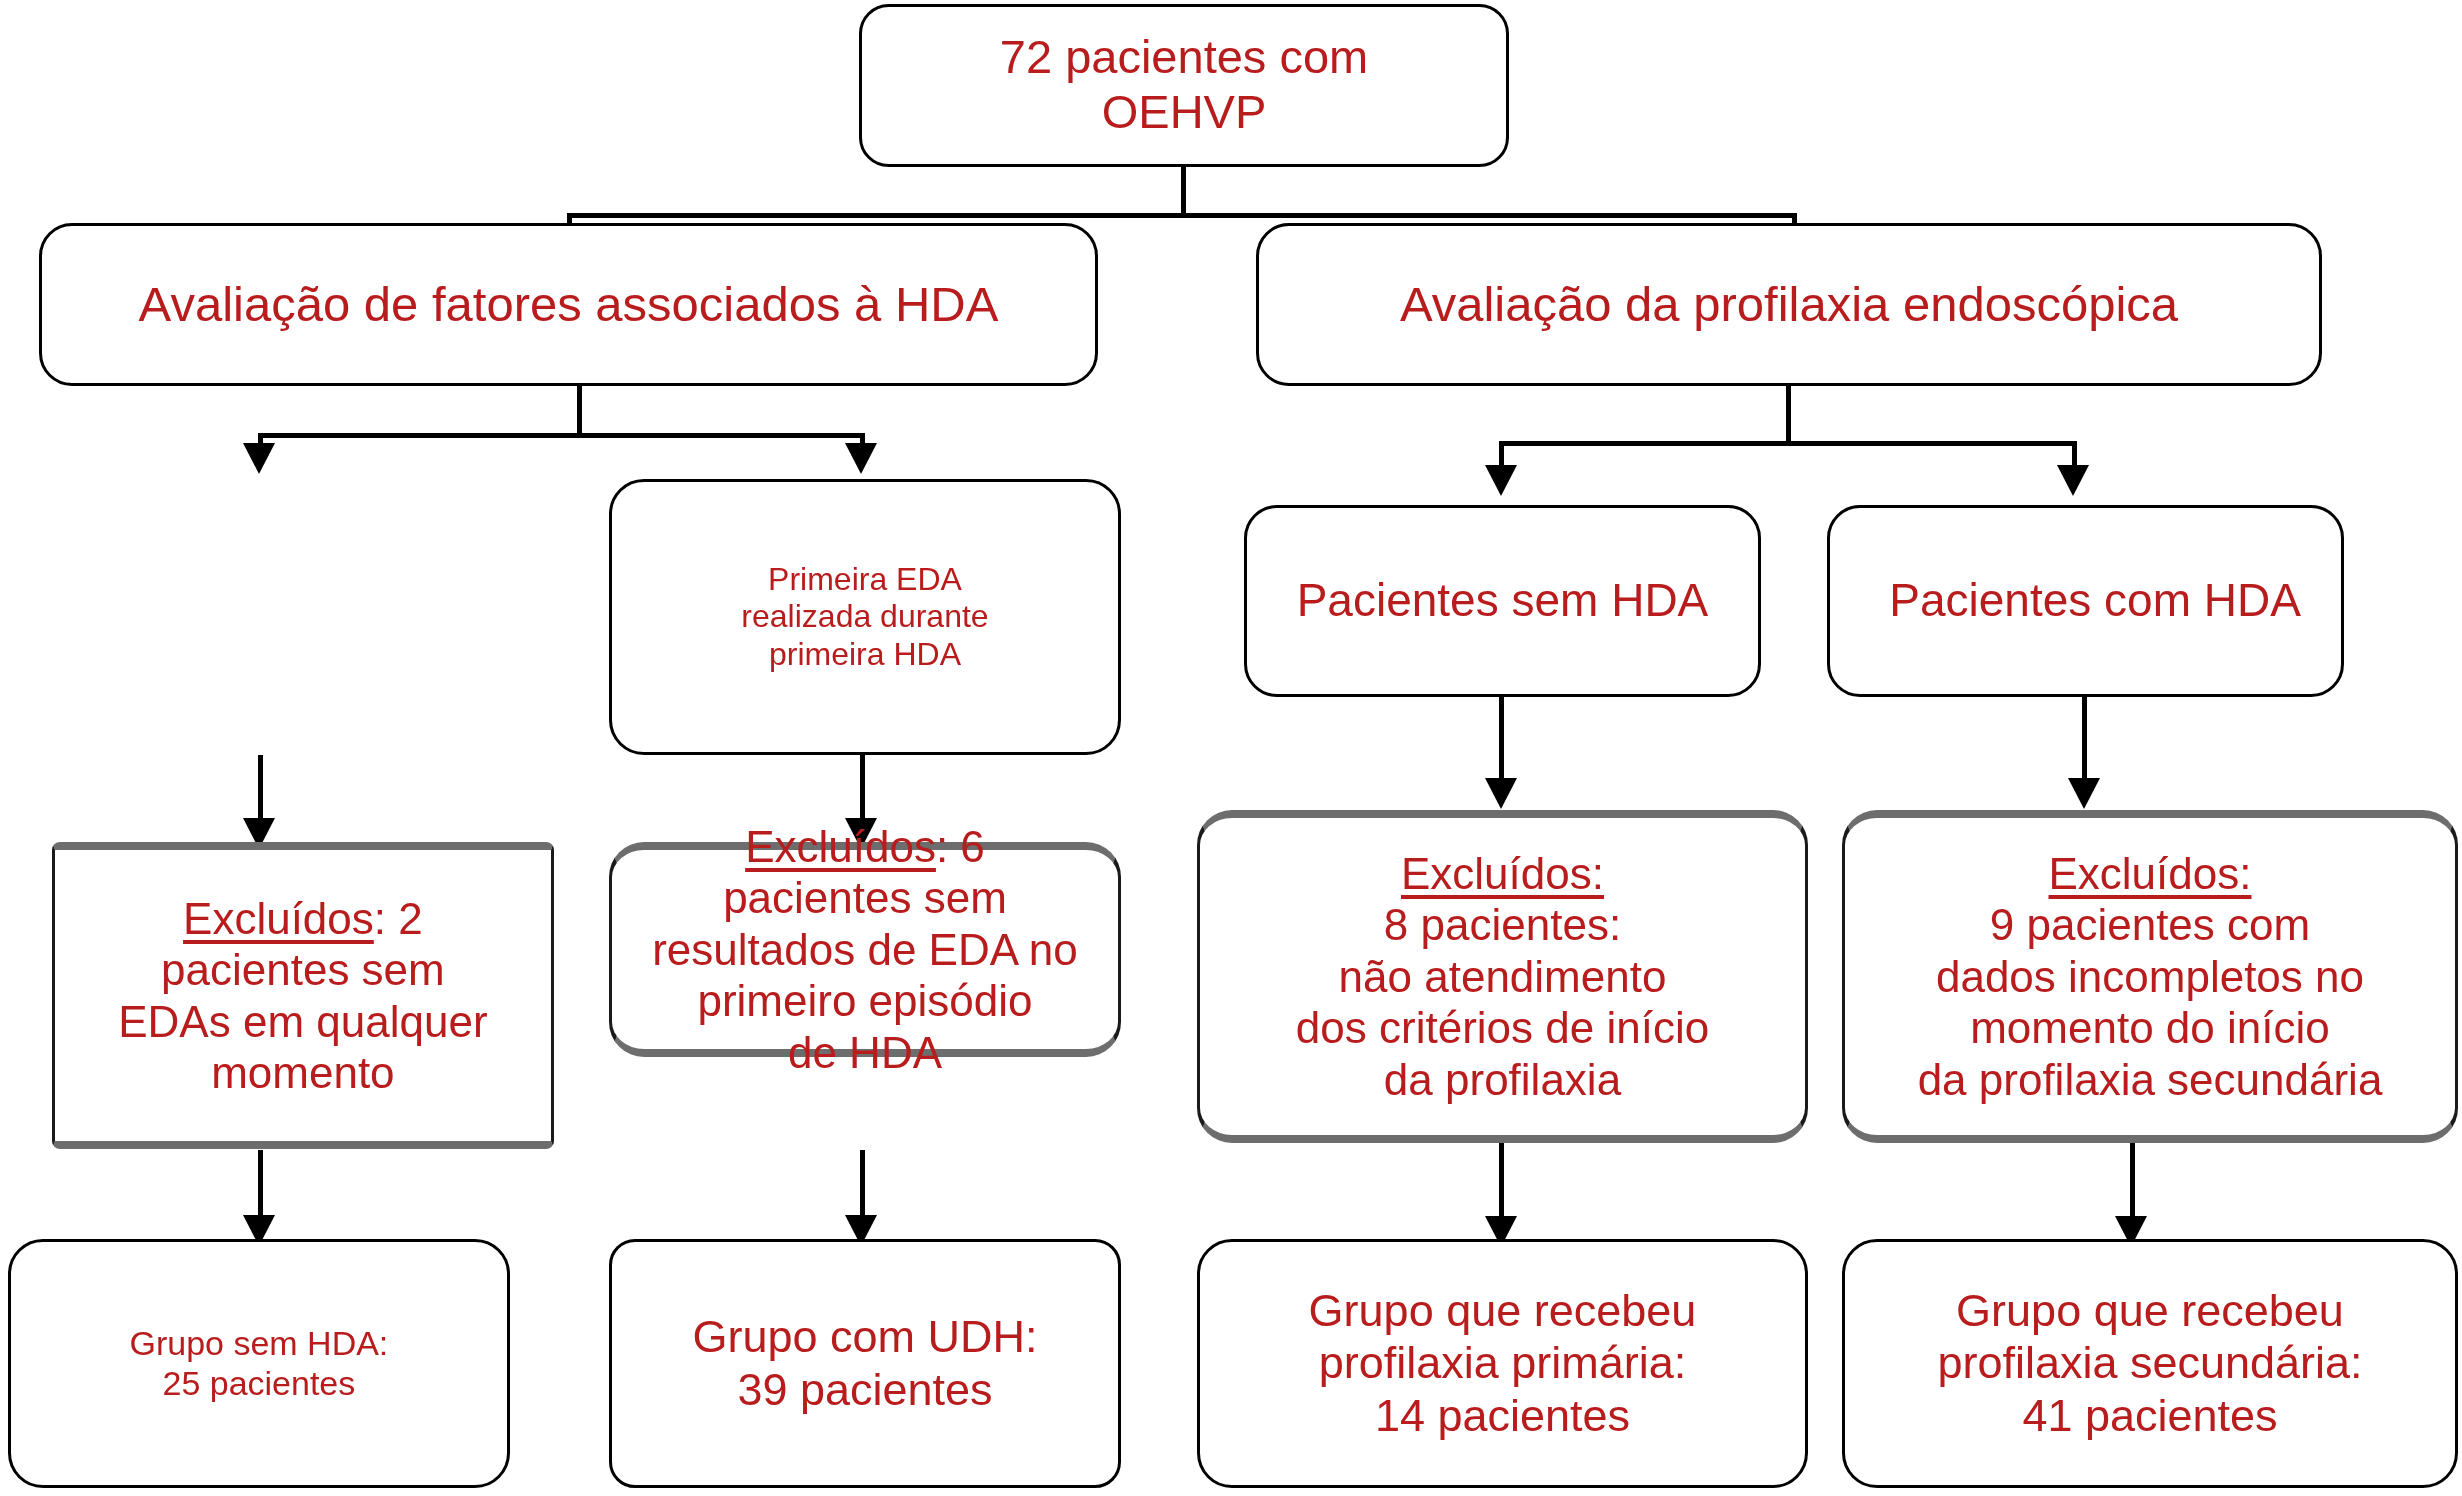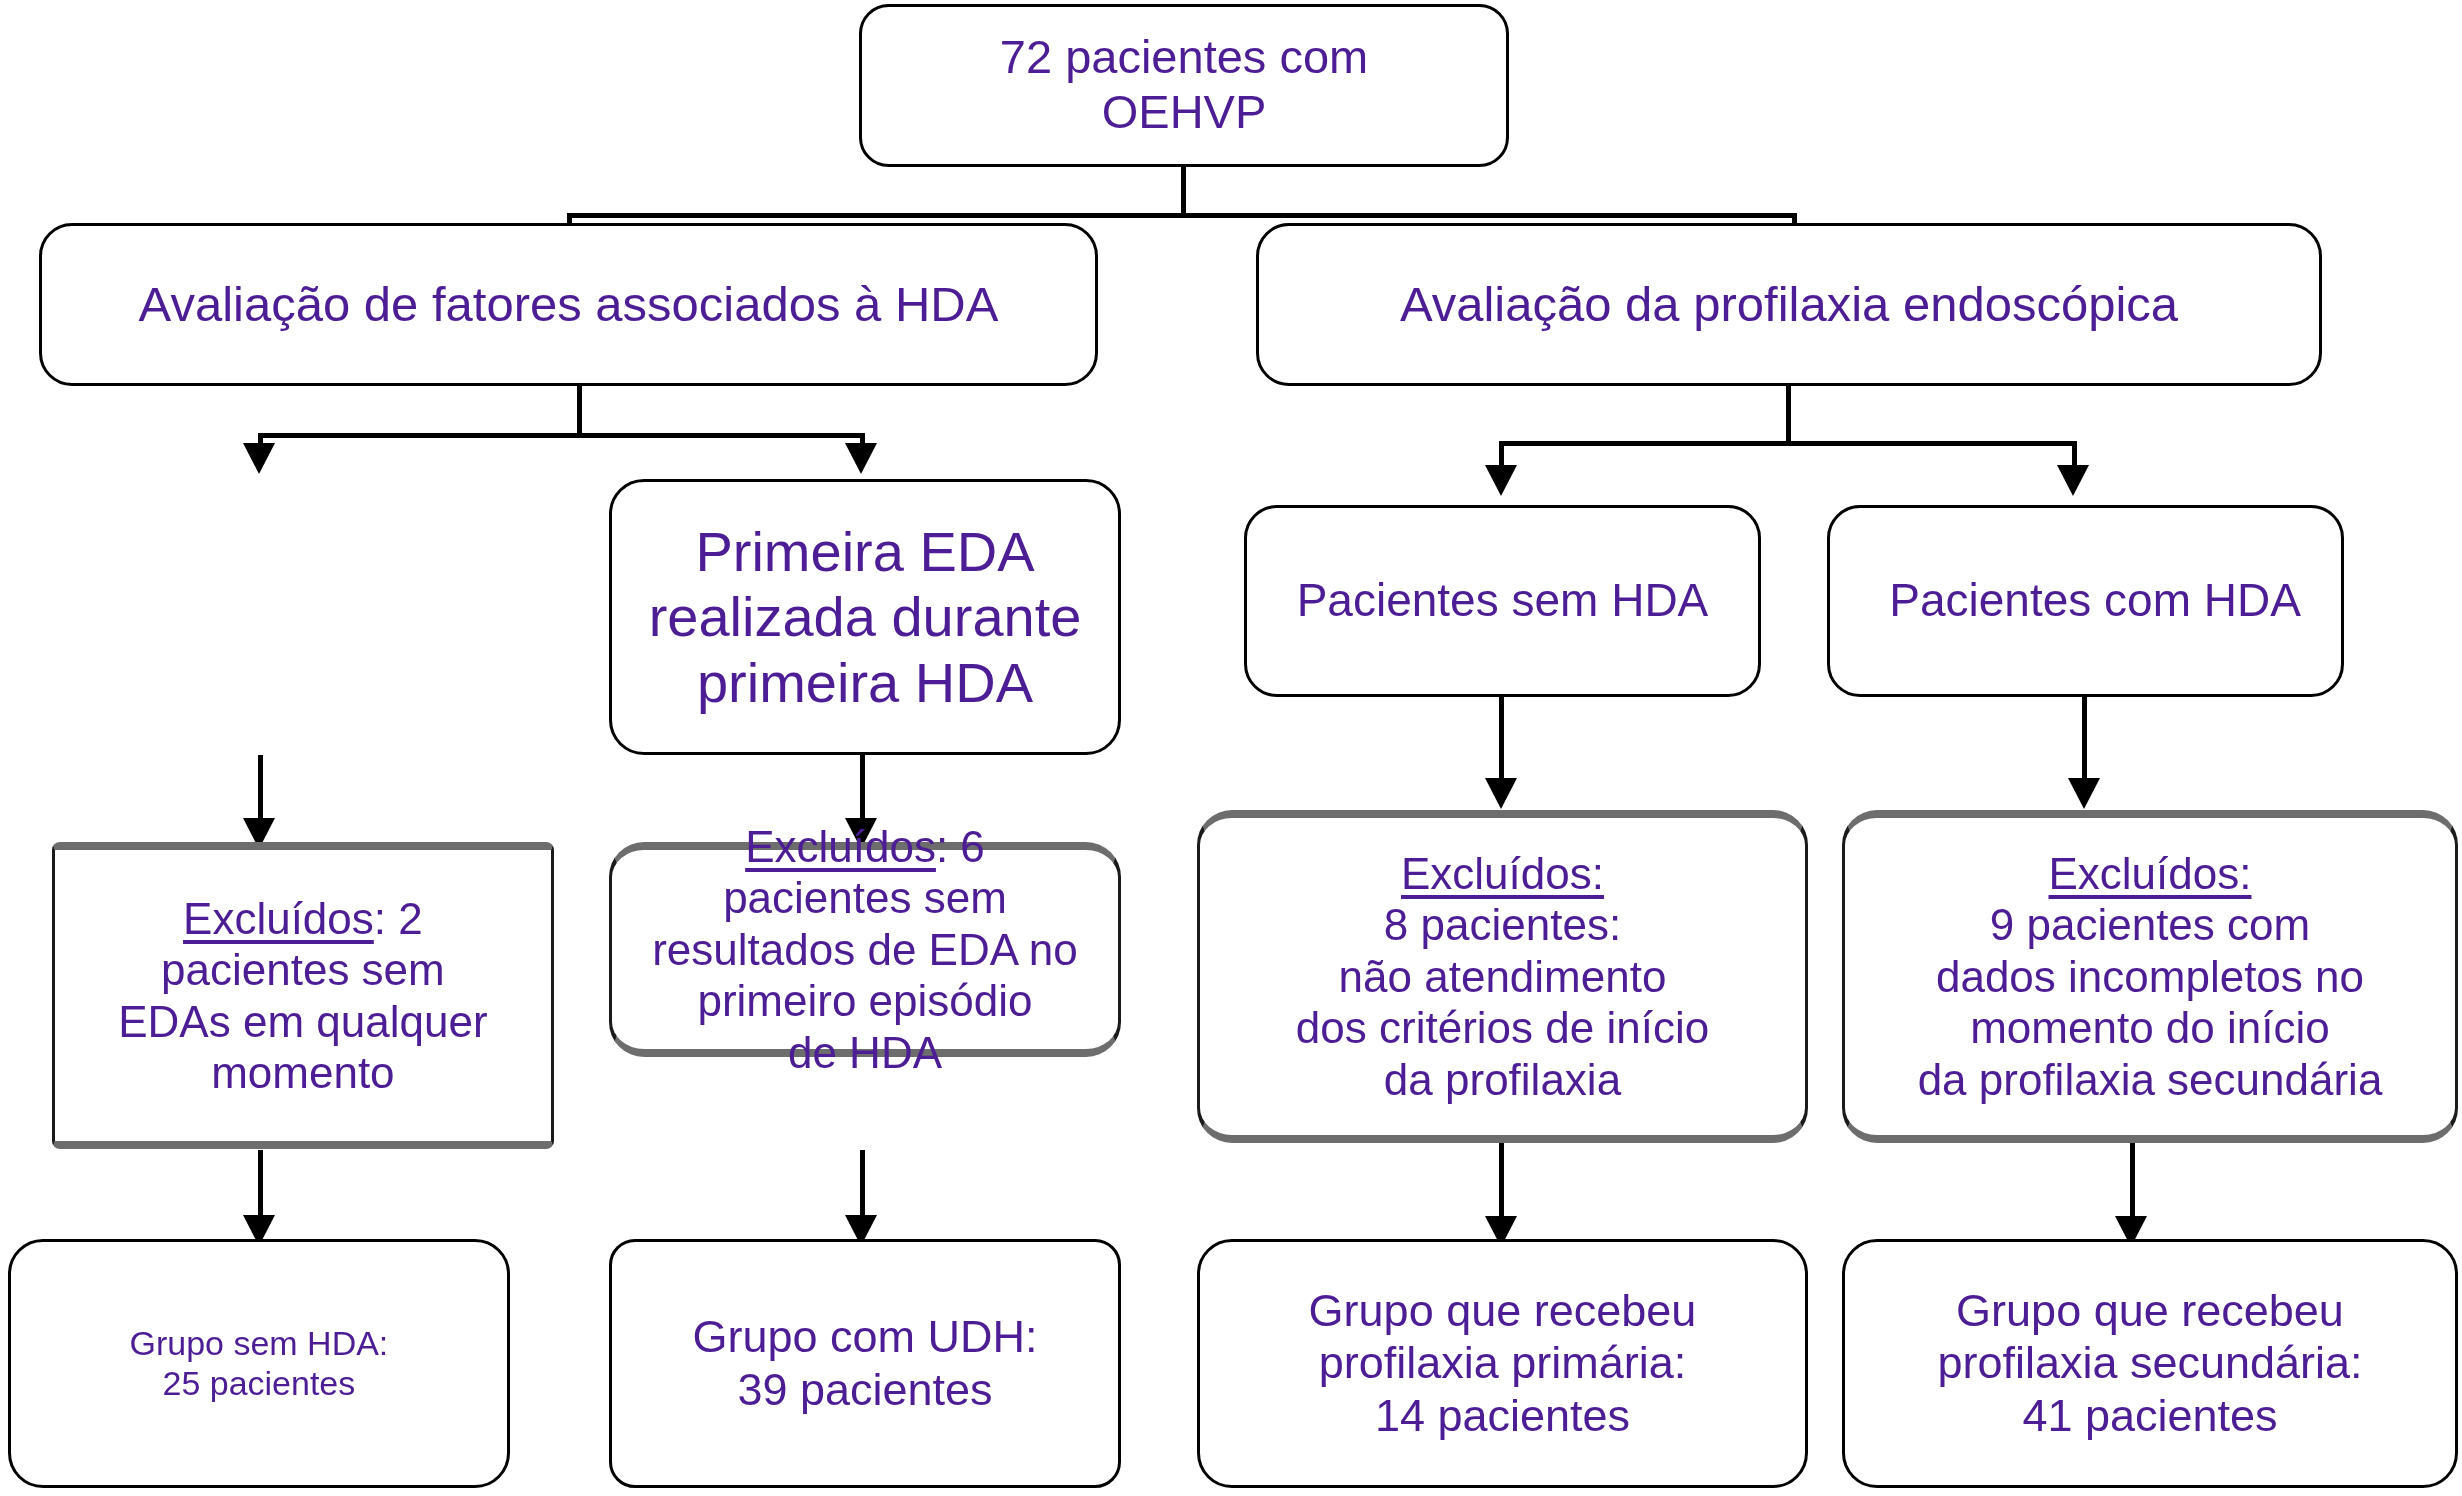--- a/index.html
+++ b/index.html
@@ -22,21 +22,21 @@
   .node {
     position: absolute;
     box-sizing: border-box;
     background: #ffffff;
     border: 3.9px solid #000000;
     border-radius: 33px;
     display: flex;
     align-items: center;
     justify-content: center;
     text-align: center;
-    color: #4c1d95;
+    color: #b91c1c;
     font-size: 44px;
     line-height: 1.17;
     padding: 5.9px 13.8px;
     white-space: pre-line;
   }
   
   .node.shadowed {
     border-top: 8.9px solid #6d6d6d;
     border-bottom: 8.9px solid #6d6d6d;
     border-left: 3.9px solid #1a1a1a;
@@ -96,21 +96,21 @@
   <div class="arrowhead" style="left:845px; top:443px;"></div>
 
   <div class="vline" style="left:1786px; top:385px; width:4.9px; height:59px;"></div>
   <div class="hline" style="left:1501px; top:441px; width:575px; height:4.9px;"></div>
   <div class="vline" style="left:1499px; top:441px; width:4.9px; height:37px;"></div>
   <div class="arrowhead" style="left:1485px; top:465px;"></div>
   <div class="vline" style="left:2072px; top:441px; width:4.9px; height:37px;"></div>
   <div class="arrowhead" style="left:2057px; top:465px;"></div>
 
 
-  <div class="node" style="left:609px; top:479px; width:512px; height:276px; border-radius:35px; font-size:56px;">
+  <div class="node" style="left:609px; top:479px; width:512px; height:276px; border-radius:35px; font-size:32px;">
     <span class="txt">Primeira EDA
 realizada durante
 primeira HDA</span>
   </div>
 
   <div class="node" style="left:1244px; top:505px; width:517px; height:192px; border-radius:33px; font-size:46px;">
     <span class="txt">Pacientes sem HDA</span>
   </div>
 
   <div class="node" style="left:1827px; top:505px; width:517px; height:192px; border-radius:33px; font-size:46px;padding-left:33px;">

